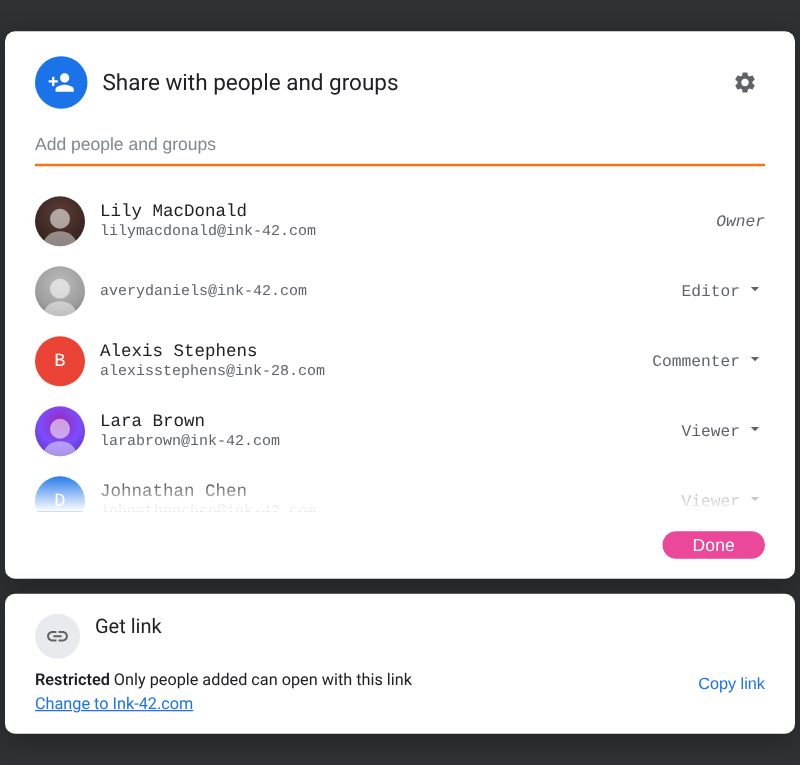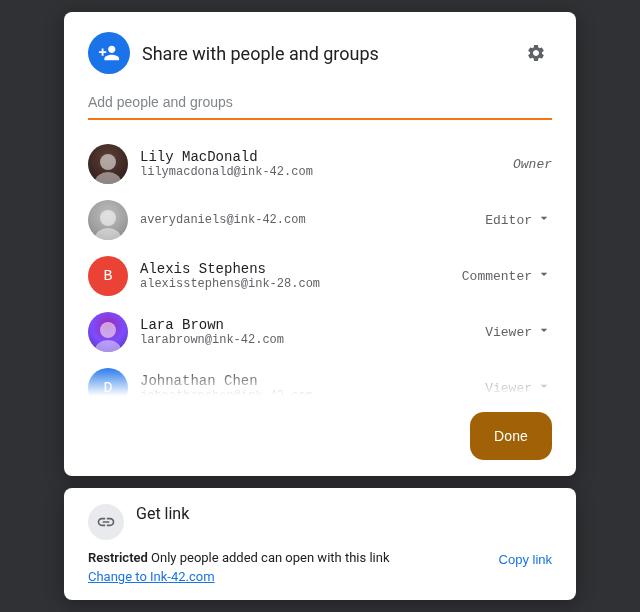--- a/index.html
+++ b/index.html
@@ -17,21 +17,21 @@
 
     .overlay-bg {
       position: absolute;
       inset: 0;
       background: rgba(0,0,0,0.5);
     }
 
     .dialog-container {
       position: relative;
       z-index: 10;
-      width: 512px;
+      width: 632px;
       background: transparent;
       display: flex;
       flex-direction: column;
       gap: 12px;
     }
 
     
     .share-panel {
       background: #fff;
       border-radius: 8px;
@@ -161,25 +161,25 @@
     }
 
     .done-btn-row {
       display: flex;
       justify-content: flex-end;
       margin-top: 8px;
       padding-top: 8px;
     }
 
     .done-btn {
-      background: #a16207;
+      background: #ec4899;
       color: white;
       border: none;
       border-radius: 14px;
-      padding: 16px 24px;
+      padding: 3px 24px;
       font-size: 14px;
       font-weight: 500;
       cursor: pointer;
       letter-spacing: 0.01em;
     }
 
     
     .get-link-panel {
       background: #fff;
       border-radius: 8px;

